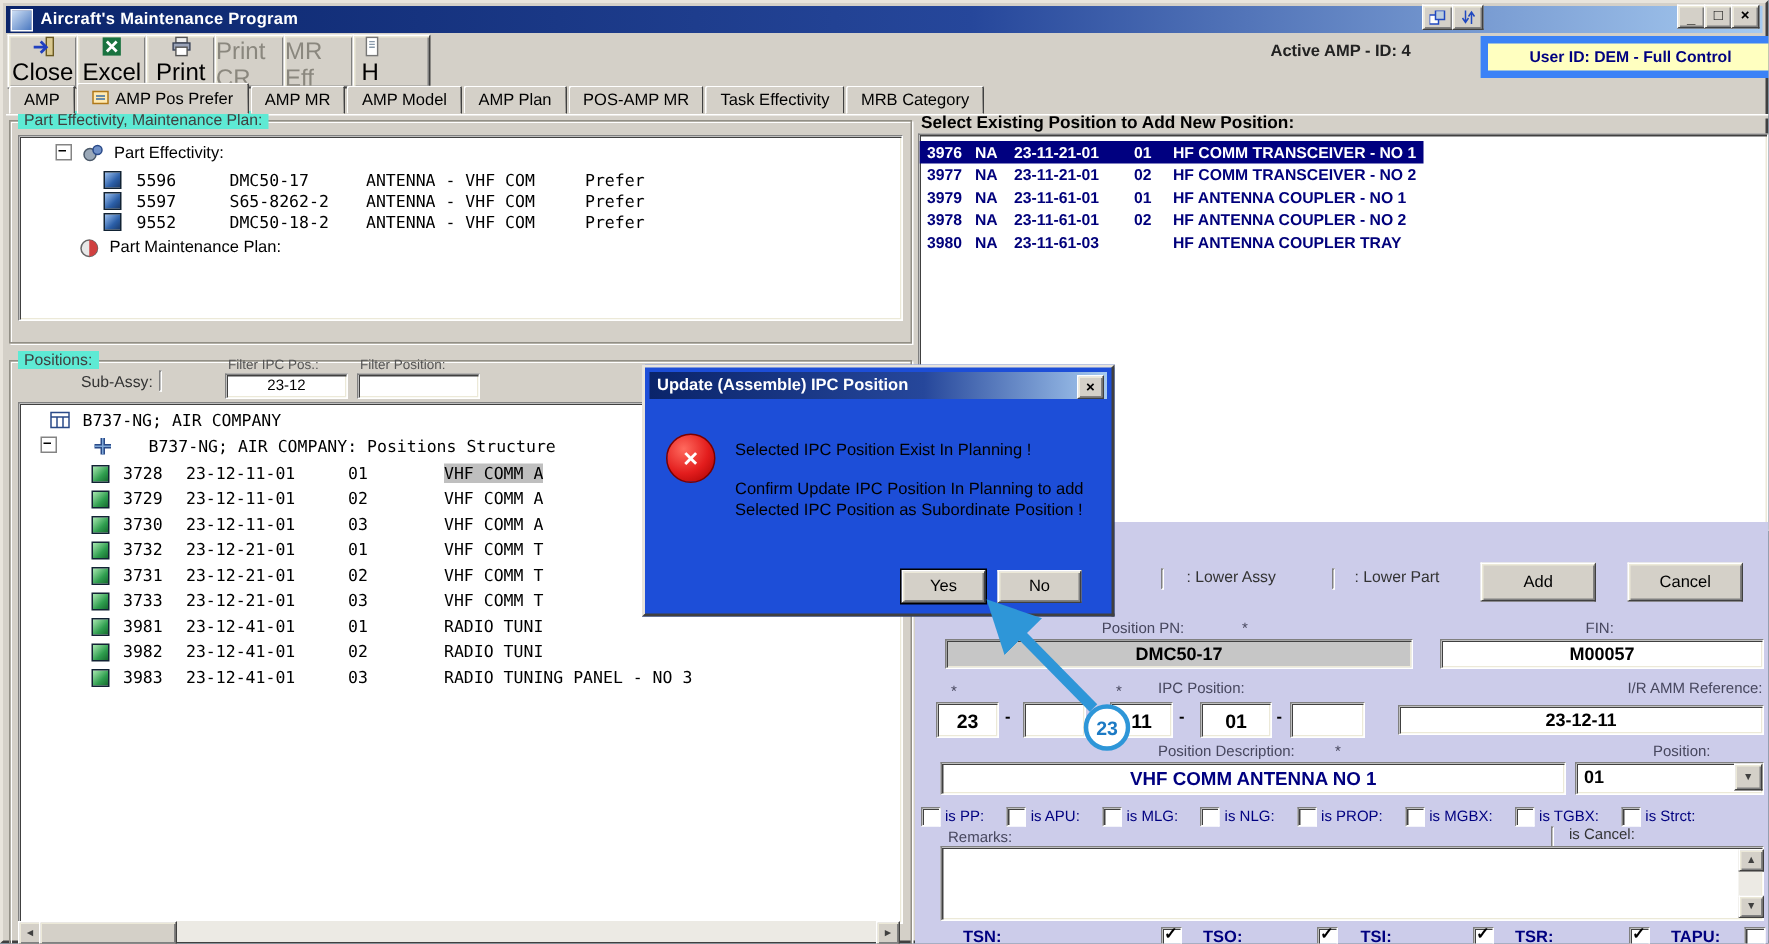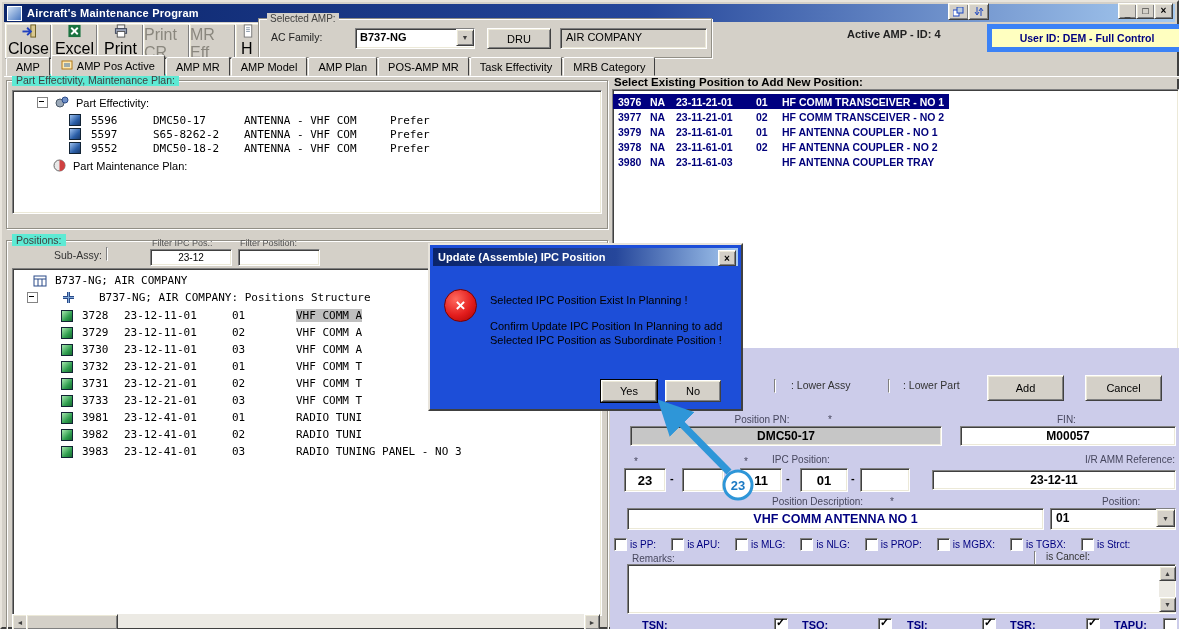--- a/index.html
+++ b/index.html
@@ -47,21 +47,21 @@
        display:flex;align-items:center;gap:4px;margin-right:1px;font-size:11px;
        border-top-left-radius:2px;border-top-right-radius:2px;color:#000}
   .tab.active{height:19px;z-index:4;background:#D4D0C8}
   .tab:not(.active) .tab-icon{display:none}
   .content-edge{position:absolute;left:2px;top:74px;width:1175px;height:2px;background:#D4D0C8;border-top:1px solid #fff}
 
   .grp-label{position:absolute;background:#5eead4;padding:0 4px;font-size:10.5px;color:#404040;z-index:2;white-space:nowrap}
 
   
   .mono{font-family:"DejaVu Sans Mono",monospace;font-size:11px;color:#000}
-  .tree-row{display:flex;align-items:center;white-space:nowrap}
+  .tree-row{display:flex;align-items:flex-start;white-space:nowrap}
   .minus-box{width:9px;height:9px;background:#fff;border:1px solid #848484;position:relative;flex:0 0 auto}
   .minus-box::after{content:"";position:absolute;left:1px;top:3px;width:5px;height:1px;background:#000}
   .cube{width:10px;height:10px;border:1px solid #123;flex:0 0 auto}
   .cube-blue{background:linear-gradient(135deg,#9cc0ef 0%,#2b5fa8 60%,#1b3c6e 100%)}
   .cube-green{background:linear-gradient(135deg,#a8e8b0 0%,#2f9e4f 60%,#176b2f 100%)}
   .pe-row{display:flex;align-items:center;height:14px;padding-left:56px}
   .pe-row .cube{margin-right:10px}
   .pe-id{width:62px}.pe-pn{width:91px}.pe-desc{width:146px}.pe-note{width:60px}
   .pt-row{display:flex;align-items:center;height:17px;padding-left:48px}
   .pt-row .cube{margin-right:9px}
@@ -184,55 +184,39 @@
   </div>
   <div class="tbtn btn" style="left:233px;align-items:flex-start;padding-left:5px">
     <svg width="14" height="15" viewBox="0 0 14 15">
         <rect x="3" y="1" width="8" height="13" fill="#fff" stroke="#777"></rect>
         <path d="M5 4h4M5 6h4M5 8h4" stroke="#8899aa"></path>
       </svg>
     <span>H</span>
   </div>
 
   
-  <div class="amp-group groove">
-    <span class="legend">Selected AMP:</span>
-    <span class="abs" style="left:12px;top:12px;font-size:10.5px;color:#222">AC Family:</span>
-    <div class="abs sunken" style="left:96px;top:9px;width:118px;height:19px">
-      <span class="abs" style="left:4px;top:2px;font-weight:bold">B737-NG</span>
-      <div class="abs btn sb-btn" style="right:0;top:0;width:16px;height:15px">
-          <span>▼</span>
-        </div>
-    </div>
-    <div class="abs btn" style="left:228px;top:9px;width:62px;height:19px">
-        <span>DRU</span>
-      </div>
-    <div class="abs sunken" style="left:301px;top:9px;width:145px;height:19px;background:#D4D0C8">
-      <span class="abs" style="left:5px;top:2px">AIR COMPANY</span>
-    </div>
-  </div>
   <span class="abs" style="left:845px;top:26px;font-weight:bold;color:#222">Active AMP - ID: 4</span>
   <div class="yellow-banner">
       <span>User ID: DEM - Full Control</span>
     </div>
 
   
   <div class="tabs">
       <div class="tab">
 
       <span>AMP</span>
     </div>
       <div class="tab active">
       <span class="tab-icon">
         <svg width="12" height="12" viewBox="0 0 12 12">
             <rect x="1" y="1" width="10" height="8" fill="#ffe9b0" stroke="#b07818"></rect>
             <path d="M3 4h6M3 6h6" stroke="#3a6ea5"></path>
           </svg>
       </span>
-      <span>AMP Pos Active</span>
+      <span>AMP Pos Prefer</span>
     </div>
       <div class="tab">
 
       <span>AMP MR</span>
     </div>
       <div class="tab">
 
       <span>AMP Model</span>
     </div>
       <div class="tab">

